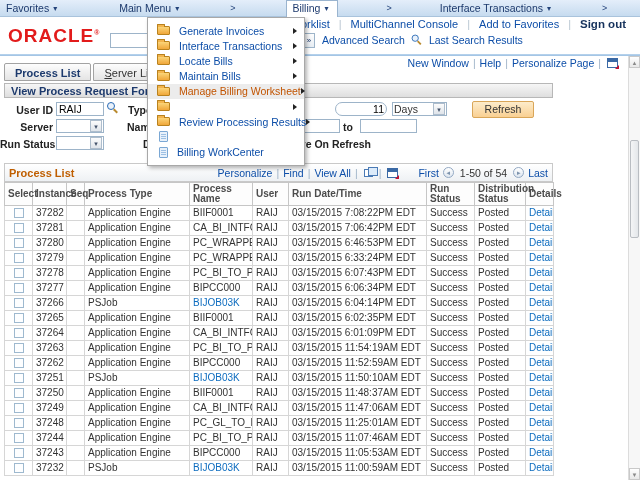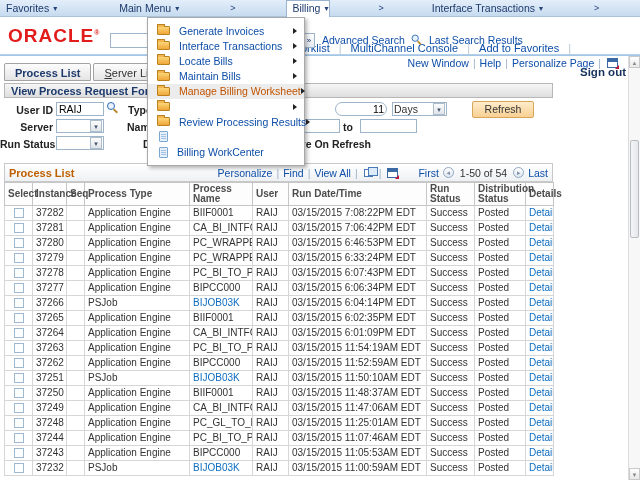--- a/index.html
+++ b/index.html
@@ -7,32 +7,32 @@
     font-family:"Liberation Sans", sans-serif; font-size:11px; color:#333; position:relative; }
 
   
   .breadcrumb { position:absolute; top:0; left:0; width:640px; height:17px;
     background:linear-gradient(#e4eefa,#c6dbef); border-bottom:1px solid #a9c3dc;
     display:flex; align-items:center; color:#1d3a6d; font-size:10.5px; z-index:20;gap:44px; }
   .bc-item { display:inline-flex; align-items:center; gap:4px; cursor:pointer; white-space:nowrap; }
   .caret { font-size:8px; color:#24437a; }
   .bc-sep { margin:0 7px; color:#24437a; font-size:9px; }
   .bc-open { background:#fff; border:1px solid #9ab4cf; border-bottom:none;
-    padding:2px 1px 3px 5px; height:17px; }
+    padding:2px 9px 3px 5px; height:17px; }
 
   
   .header { position:absolute; top:17px; left:0; width:640px; height:38px; background:#fff; }
   .logo { position:absolute; left:8px; top:8px; color:#e21b1b; font-weight:bold;
     font-size:19px; letter-spacing:1px; }
   .logo sup { font-size:7px; }
   .util-links { position:absolute; top:1px; right:14px; display:flex; align-items:center;
     font-size:11px; white-space:nowrap; }
   .ulink { color:#0d4ea8; cursor:pointer; }
   .usep { color:#b9c6d2; margin:0 9px; }
-  .signout { color:#16325c; font-weight:bold; font-size:11.5px; cursor:pointer;margin-top:48px; }
+  .signout { color:#16325c; font-weight:bold; font-size:11.5px; cursor:pointer; }
   .search-input { position:absolute; left:110px; top:16px; width:193px; height:15px;
     border:1px solid #9db4c9; background:#fff; font-size:10.5px; padding:0 3px; }
   .search-go { position:absolute; left:303px; top:16px; width:12px; height:15px;
     border:1px solid #9db4c9; background:linear-gradient(#fdfdfd,#e7edf3);
     font-size:8px; color:#1d3a6d; text-align:center; line-height:13px; cursor:pointer; }
   .search-links { position:absolute; left:322px; top:17px; display:flex; align-items:center; gap:6px; }
   .alink { color:#0d4ea8; cursor:pointer; font-size:10.5px; white-space:nowrap; }
   .hdr-divider { position:absolute; top:54px; left:0; width:640px; height:2px;
     background:linear-gradient(#bcd6ee,#9cc0e2); }
 

